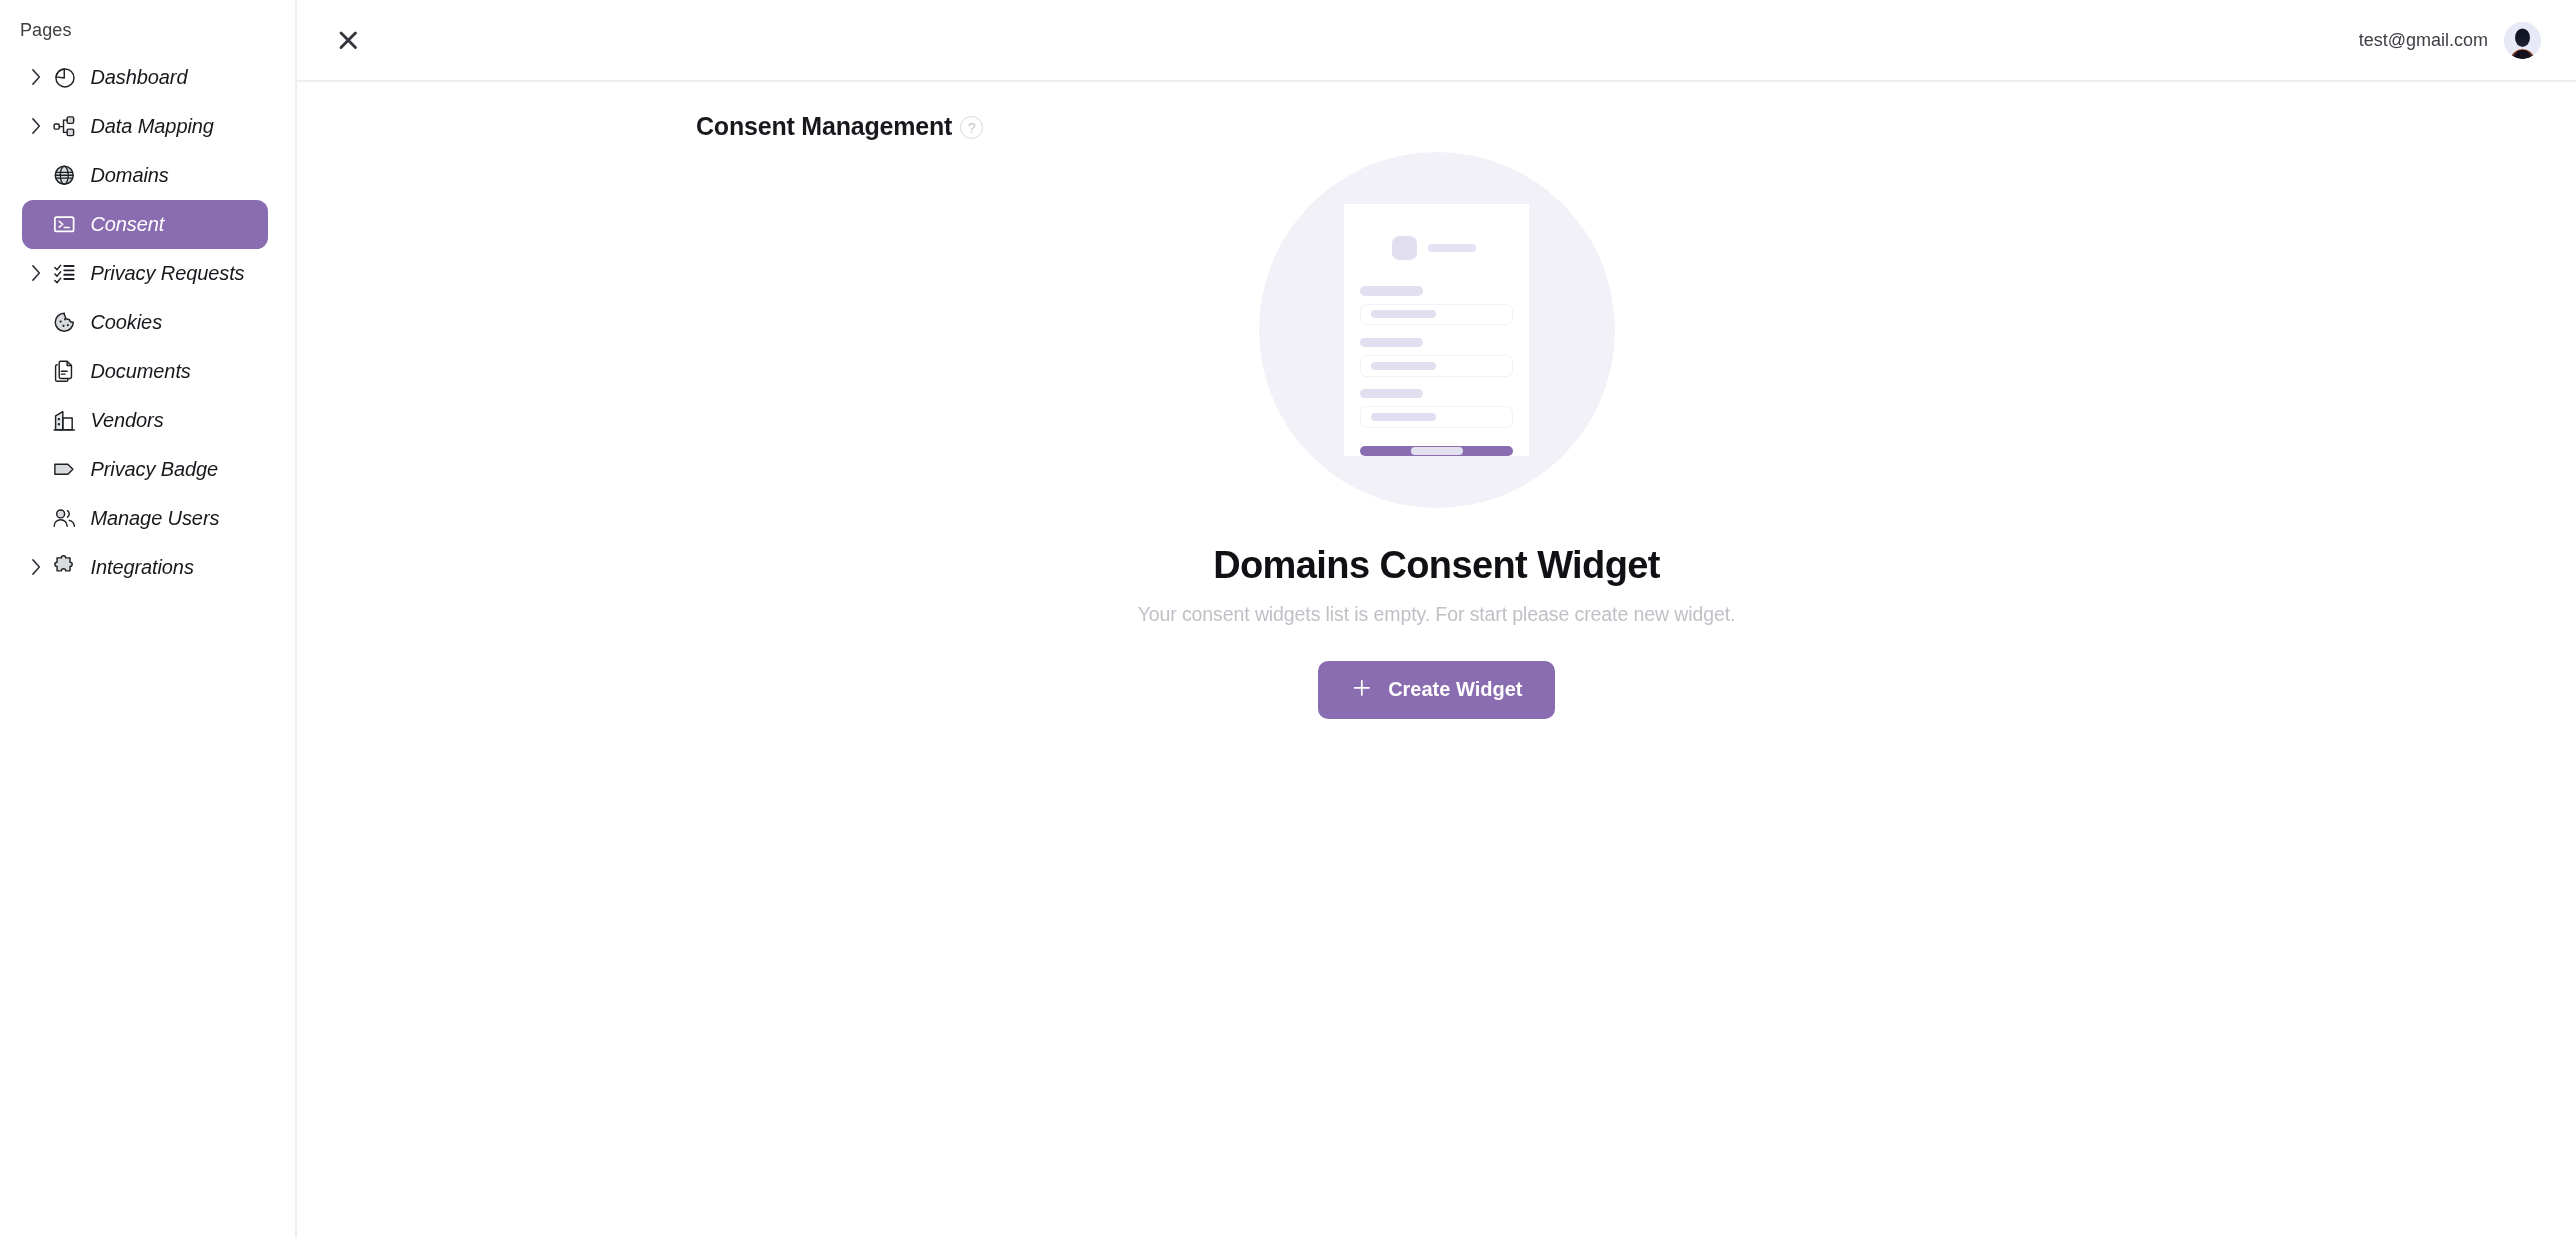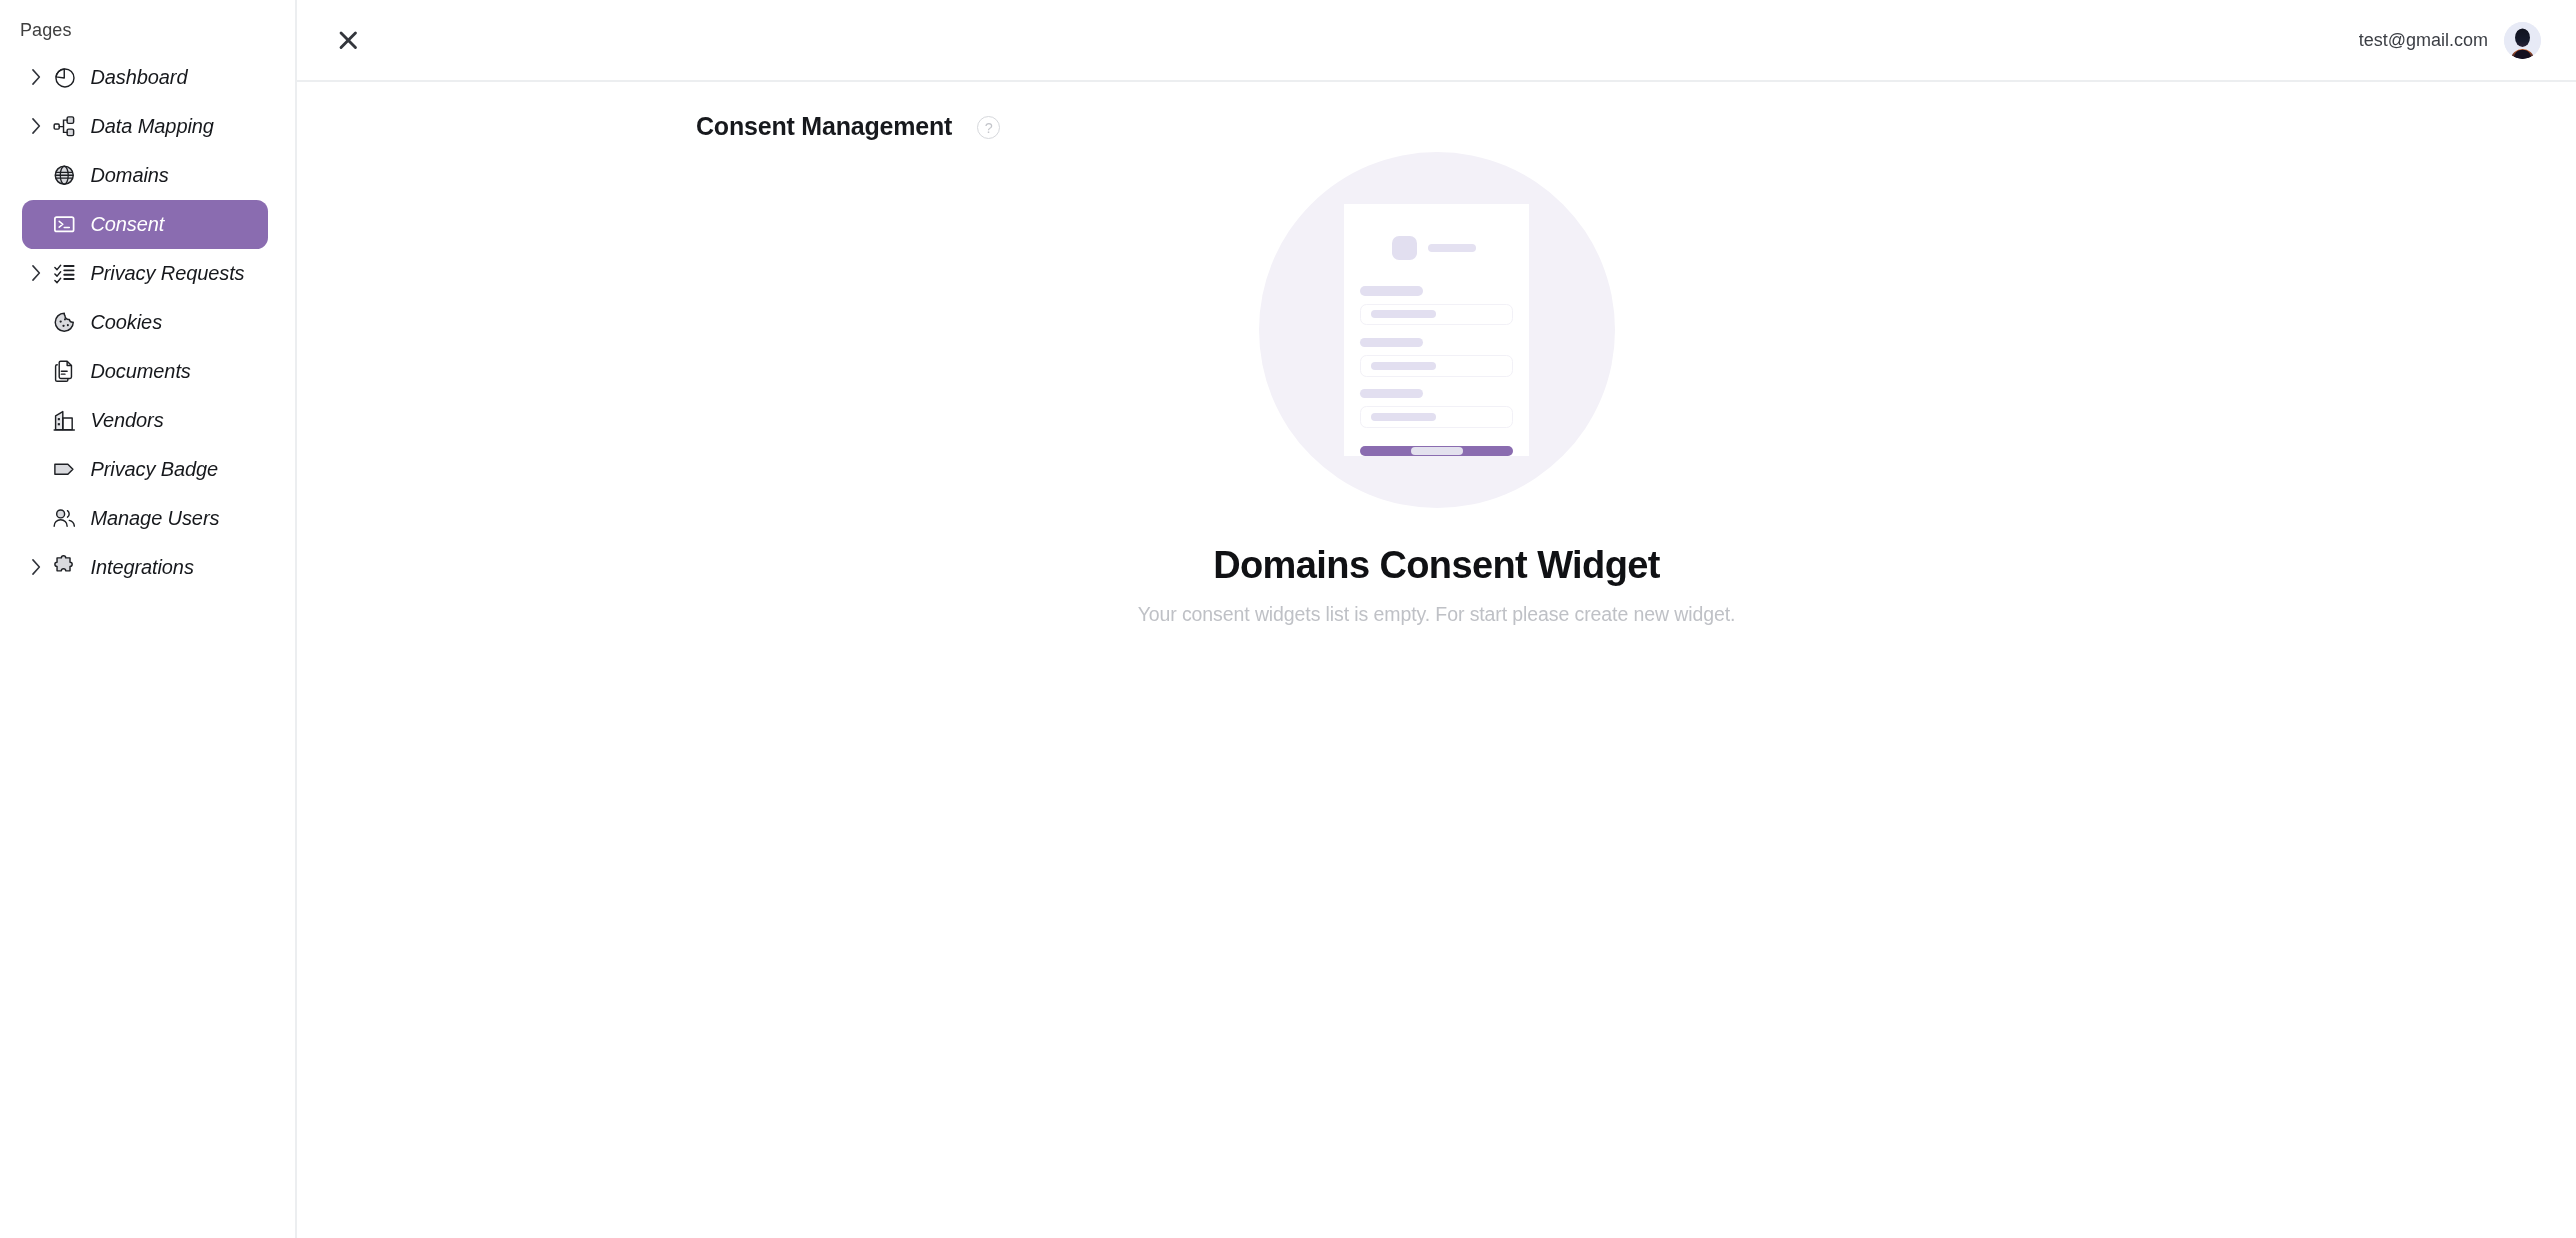--- a/index.html
+++ b/index.html
@@ -168,21 +168,21 @@
     flex: 0 0 37px;
   }
 
   .page-head {
     padding: 30px 0 0 399px;
   }
 
   .page-title-row {
     display: flex;
     align-items: center;
-    gap: 25px;
+    gap: 8px;
   }
 
   .page-title {
     font-size: 25px;
     font-weight: bold;
     color: #17191d;
     letter-spacing: -0.2px;
   }
 
   .help-icon {
@@ -585,17 +585,25 @@
           </div>
           <div class="ill-button">
             <span class="ill-button-pill"></span>
           </div>
         </div>
       </div>
 
       <h2 class="empty-title">Domains Consent Widget</h2>
       <p class="empty-sub">Your consent widgets list is empty. For start please create new widget.</p>
 
+      <button class="create-btn">
+        <span class="create-btn-plus">
+          <svg width="21.6" height="21.6" viewBox="0 0 30 30">
+              <path d="M15 5 V25 M5 15 H25" fill="none" stroke="currentColor" stroke-width="2.4" stroke-linecap="round"></path>
+            </svg>
+        </span>
+        <span class="create-btn-label">Create Widget</span>
+      </button>
 
     </div>
   </section>
 </div>
 
 
 </body></html>

